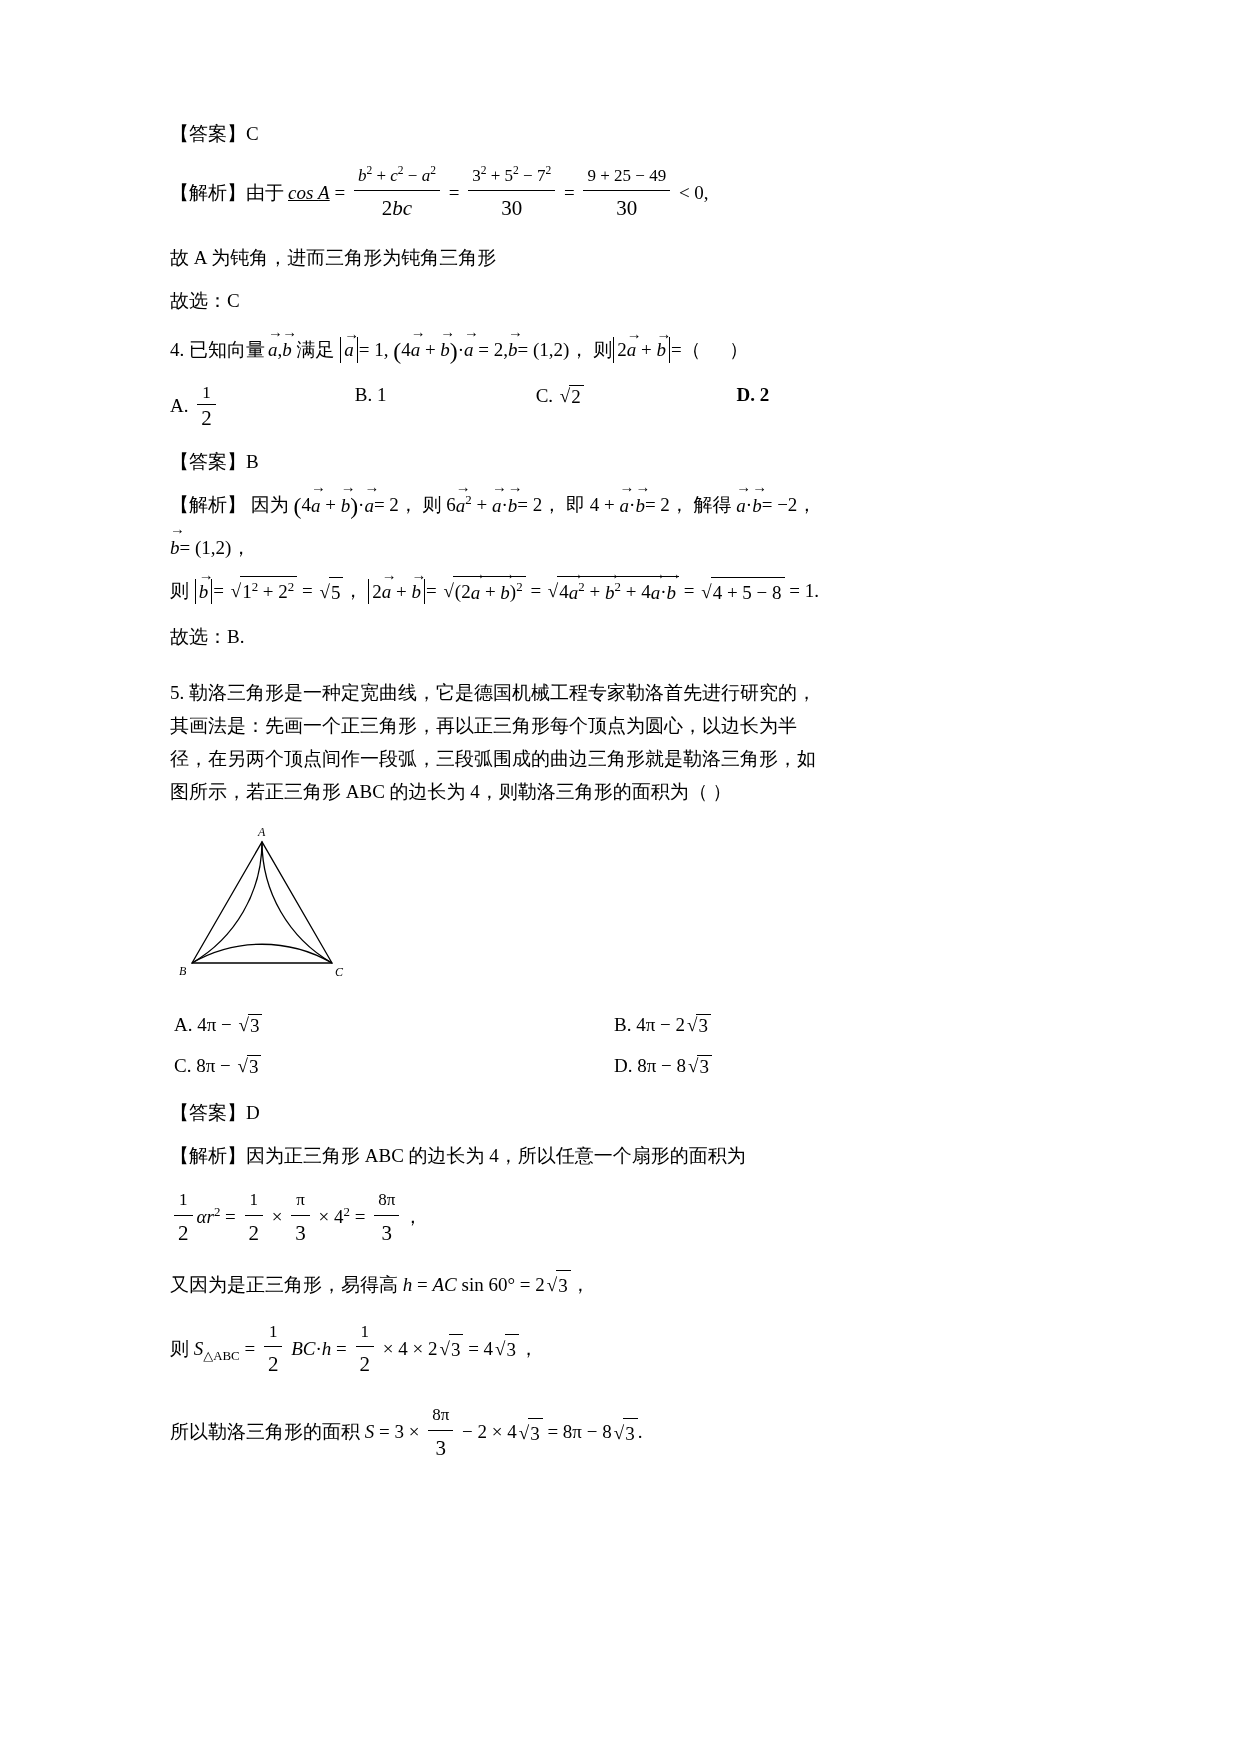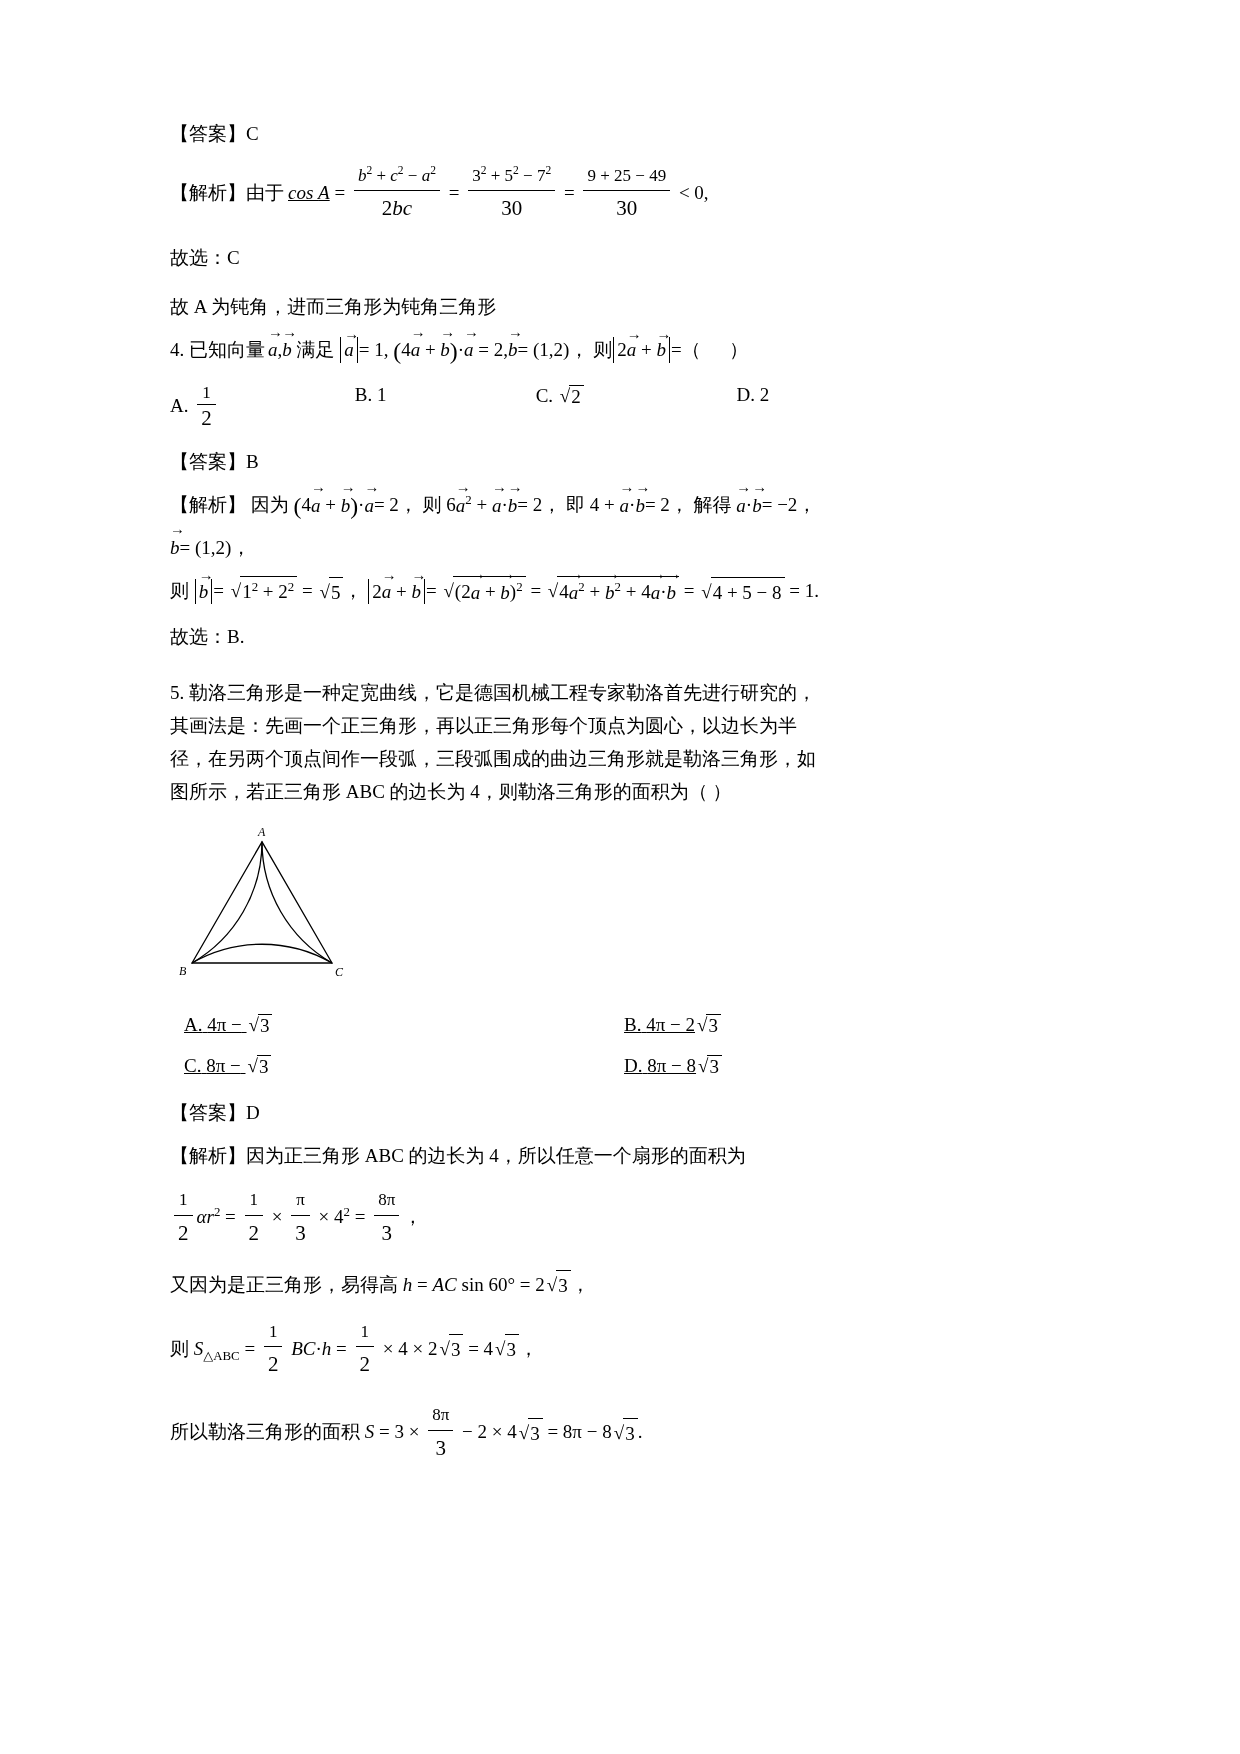--- a/index.html
+++ b/index.html
@@ -108,26 +108,25 @@
   }
   .choices {
     display: flex;
     font-size: 19px;
     margin: 0 0 16px 0;
   }
   .choices .ch { white-space: nowrap; }
   .ch-a { width: 230px; }
   .ch-b { width: 225px; }
   .ch-c { width: 250px; }
-  .ch-d { width: 120px; }
+  .ch-d { width: 120px; font-weight: bold; }
   .choices2 {
     display: flex;
     font-size: 19px;
-    margin: 0 0 18px 14px;
-    text-decoration: underline;
+    margin: 0 0 18px 4px;
   }
   .choices2 .ch { white-space: nowrap; }
   .c2-left { width: 440px; }
   .fig {
     margin: 14px 0 18px 2px;
   }
   .q5text { line-height: 1.75; font-size: 19px; margin-bottom: 4px; }
 </style>
 </head>
 <body>
@@ -151,22 +150,22 @@
       <span class="den">30</span>
     </span>
     <span class="mr">=</span>
     <span class="frac">
       <span class="num">9 + 25 − 49</span>
       <span class="den">30</span>
     </span>
     <span class="mr">&lt; 0,</span>
   </div>
 
+  <div class="line">故 A 为钝角，进而三角形为钝角三角形</div>
   <div class="line" style="margin-bottom:20px;">故选：C</div>
-  <div class="line">故 A 为钝角，进而三角形为钝角三角形</div>
 
   <div class="block" style="margin-bottom:18px;">
     <span>4.</span>
     <span>已知向量</span><span class="vec" style="margin-left:3px;">a</span><span class="mr">,</span><span class="vec">b</span>
     <span>满足</span>
     <span class="abs"><span class="vec">a</span></span><span class="mr">= 1</span>,
     <span class="paren-big">(</span><span class="mr">4</span><span class="vec">a</span> <span class="mr">+</span> <span class="vec">b</span><span class="paren-big">)</span><span class="mr">·</span><span class="vec">a</span> <span class="mr">= 2,</span><span class="vec">b</span><span class="mr">= (1,2)</span>，
     <span class="mr">则</span><span class="abs">2<span class="vec">a</span> + <span class="vec">b</span></span><span class="mr">=（&nbsp;&nbsp;&nbsp;&nbsp;&nbsp;&nbsp;）</span>
   </div>
 

